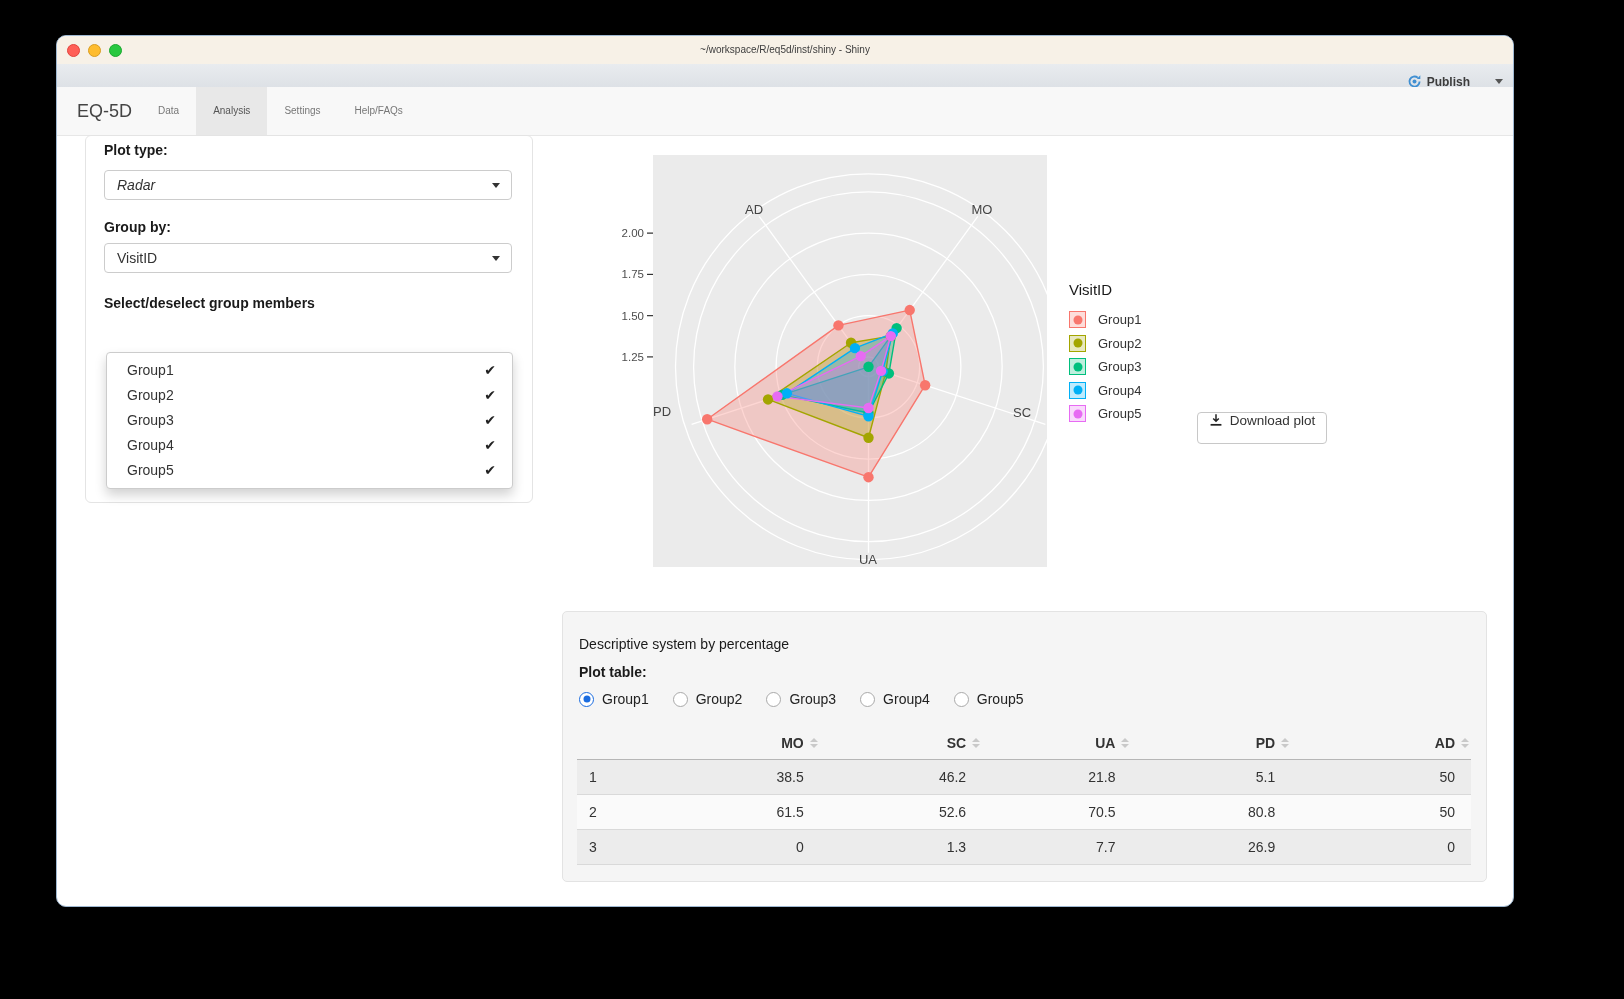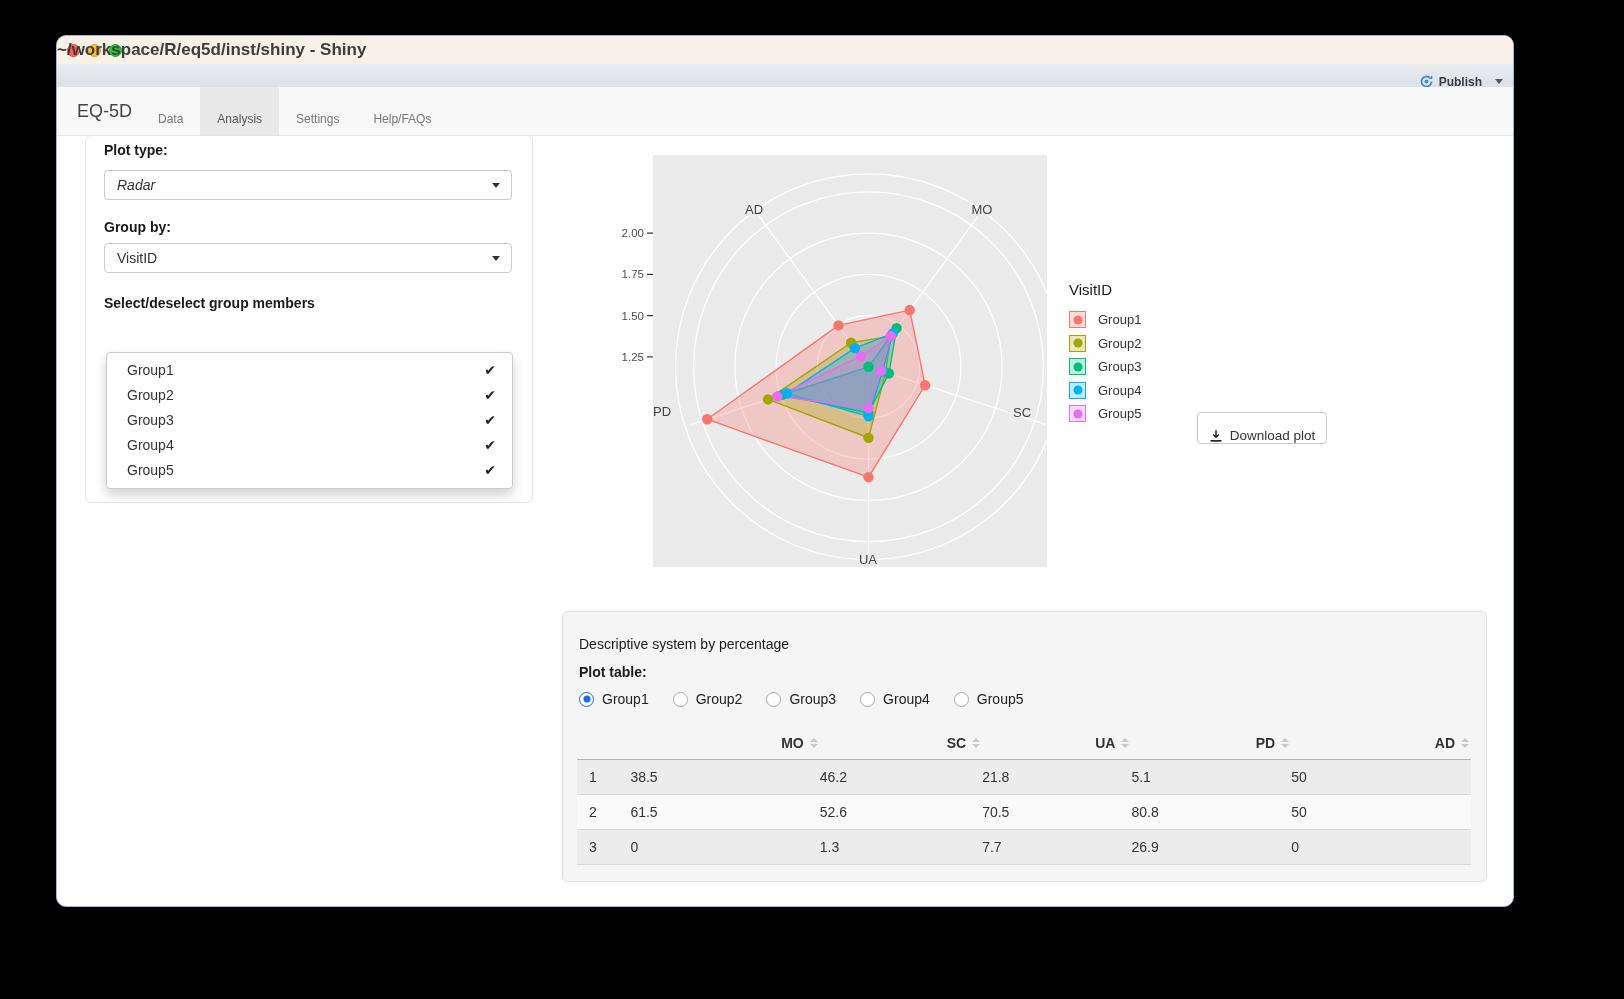--- a/index.html
+++ b/index.html
@@ -8,37 +8,37 @@
   .window{position:absolute;left:56px;top:35px;width:1456px;height:870px;background:#fff;
     border-radius:10px;box-shadow:0 30px 70px rgba(0,0,0,.75);border:1px solid #9fb8d1;overflow:hidden;}
   
   .titlebar{position:absolute;left:0;top:0;width:100%;height:28px;background:#f7f1e7;
     border-bottom:1px solid #d8d2c8;}
   .traffic{position:absolute;left:10px;top:8px;display:flex;gap:8px;}
   .tl{width:13px;height:13px;border-radius:50%;display:inline-block;}
   .tl.red{background:#ff5f57;border:1px solid #e0443e;box-sizing:border-box;}
   .tl.yellow{background:#febc2e;border:1px solid #d89c21;box-sizing:border-box;}
   .tl.green{background:#28c840;border:1px solid #1ba82f;box-sizing:border-box;}
-  .wtitle{position:absolute;left:0;right:0;top:0;height:28px;line-height:28px;text-align:left;
-    font-size:17px;font-weight:700;color:#3d3d3d;}
+  .wtitle{position:absolute;left:0;right:0;top:0;height:28px;line-height:28px;text-align:center;
+    font-size:10px;font-weight:400;color:#3d3d3d;}
   
   .toolbar{position:absolute;left:0;top:28px;width:100%;height:23px;
     background:linear-gradient(#e9ecef,#dde1e6);border-bottom:1px solid #bfc5cc;}
   .toolbar .left{position:absolute;left:6px;top:0;height:23px;display:flex;align-items:center;}
-  .toolbar .right{position:absolute;right:10px;top:0;height:35px;display:flex;align-items:center;gap:5px;}
+  .toolbar .right{position:absolute;right:10px;top:0;height:35px;display:flex;align-items:center;gap:17px;}
   .tb-text{font-size:12px;color:#3c3c3c;padding:0 8px;}
   .tb-sep{width:1px;height:15px;background:#c2c7cd;}
   .tb-item{display:flex;align-items:center;gap:5px;padding:0 8px;font-size:12px;color:#3c3c3c;font-weight:700;}
   .caret-down{width:0;height:0;border-left:4px solid transparent;border-right:4px solid transparent;
     border-top:5px solid #555;display:inline-block;}
   
   .navbar{position:absolute;left:0;top:51px;width:100%;height:48px;background:#f8f8f8;border-bottom:1px solid #e7e7e7;}
   .brand{position:absolute;left:20px;top:0;height:48px;line-height:48px;font-size:18px;color:#444;}
   .tabs{position:absolute;left:84px;top:0;height:48px;display:flex;}
-  .tab{height:48px;line-height:48px;padding:8px 17px;font-size:12px;color:#777;cursor:default;}
+  .tab{height:48px;line-height:48px;padding:0 17px;font-size:10px;color:#777;cursor:default;}
   .tab.active{background:#e8e8e8;color:#555;}
   
   .side-well{position:absolute;left:28px;top:99px;width:446px;height:366px;background:#fff;
     border:1px solid #e4e4e4;border-radius:6px;}
   .fld-label{position:absolute;font-size:14px;font-weight:700;color:#1a1a1a;}
   .select{position:absolute;left:47px;width:408px;height:30px;background:#fff;border:1px solid #ccc;
     border-radius:4px;box-sizing:border-box;font-size:14px;color:#333;line-height:28px;padding:0 12px;}
   .select .sel-caret{position:absolute;right:11px;top:12px;width:0;height:0;
     border-left:4.5px solid transparent;border-right:4.5px solid transparent;border-top:5px solid #333;}
   .multisel{position:absolute;left:47px;top:283px;width:408px;height:30px;box-sizing:border-box;
@@ -49,40 +49,40 @@
   .dd-item{height:25px;line-height:25px;padding:0 20px;font-size:14px;color:#333;position:relative;}
   .dd-item .check{position:absolute;right:16px;top:0;font-size:14px;color:#222;font-weight:700;}
   
   .legend{position:absolute;left:1012px;top:245px;}
   .legend .ltitle{font-size:15px;color:#1a1a1a;margin-bottom:10px;}
   .lkey{display:flex;align-items:center;height:23.5px;}
   .lswatch{width:17px;height:17px;box-sizing:border-box;position:relative;margin-right:12px;}
   .lswatch .dot{position:absolute;left:50%;top:50%;width:9px;height:9px;border-radius:50%;transform:translate(-50%,-50%);}
   .lkey .llabel{font-size:13px;color:#333;}
   .dl-btn{position:absolute;left:1140px;top:376px;width:130px;height:32px;box-sizing:border-box;
-    background:#fff;border:1px solid #c8c8c8;border-radius:4px;display:flex;align-items:flex-end;
+    background:#fff;border:1px solid #c8c8c8;border-radius:4px;display:flex;align-items:flex-start;
     justify-content:center;gap:7px;font-size:13.5px;color:#333;}
   
   .bottom-well{position:absolute;left:505px;top:575px;width:925px;height:271px;background:#f5f5f5;
     border:1px solid #e3e3e3;border-radius:5px;box-sizing:border-box;}
   .bw-title{position:absolute;left:522px;top:600px;font-size:14px;color:#1a1a1a;}
   .bw-sub{position:absolute;left:522px;top:628px;font-size:14px;font-weight:700;color:#1a1a1a;}
   .radios{position:absolute;left:522px;top:655px;display:flex;}
   .radio{display:flex;align-items:center;margin-right:24px;}
   .rcircle{width:15px;height:15px;border-radius:50%;box-sizing:border-box;background:#fff;
     border:1.5px solid #a9a9a9;position:relative;margin-right:8px;}
   .radio.sel .rcircle{border:1.5px solid #1a6ce0;}
   .radio.sel .rcircle::after{content:"";position:absolute;left:50%;top:50%;width:7px;height:7px;
     border-radius:50%;background:#1a6ce0;transform:translate(-50%,-50%);}
   .radio .rlabel{font-size:14px;color:#222;}
   
   .gtable{position:absolute;left:520px;top:691px;width:894px;border-collapse:collapse;font-size:14px;color:#333;}
   .gtable th{font-weight:700;text-align:right;padding:8px 16px 8px 0;position:relative;background:#f5f5f5;}
   .gtable th.rowname{text-align:left;}
-  .gtable td{text-align:left;padding:9px 16px 9px 0;border-top:1px solid #d9d9d9;}
+  .gtable td{text-align:right;padding:9px 16px 9px 0;border-top:1px solid #d9d9d9;}
   .gtable td.rowname{text-align:left;padding-left:12px;}
   .gtable thead th{border-bottom:1px solid #b6b6b6;}
   .gtable tr.odd td{background:#ececec;}
   .gtable tr.even td{background:#fafafa;}
   .gtable tbody tr:last-child td{border-bottom:1px solid #d9d9d9;}
   .sort{display:inline-block;width:8px;height:12px;position:absolute;margin-left:6px;top:11px;}
   .sort i{display:block;width:0;height:0;border-left:4px solid transparent;border-right:4px solid transparent;}
   .sort .up{border-bottom:4px solid #c9c9c9;margin-bottom:2px;}
   .sort .dn{border-top:4px solid #c9c9c9;}
   .radar-svg{position:absolute;left:544px;top:105px;}

